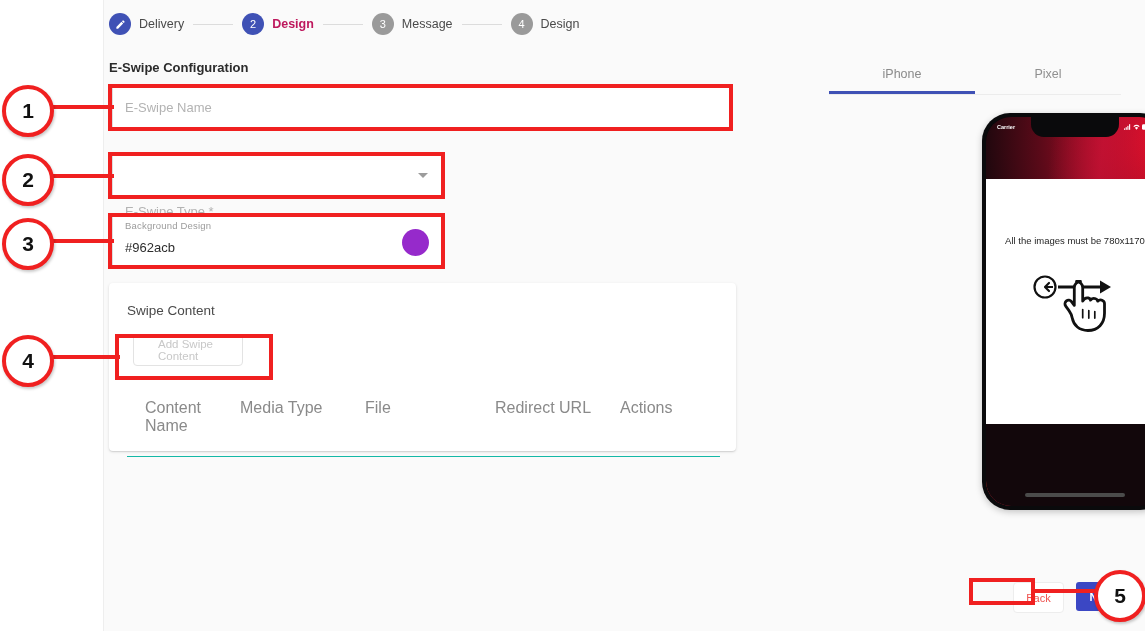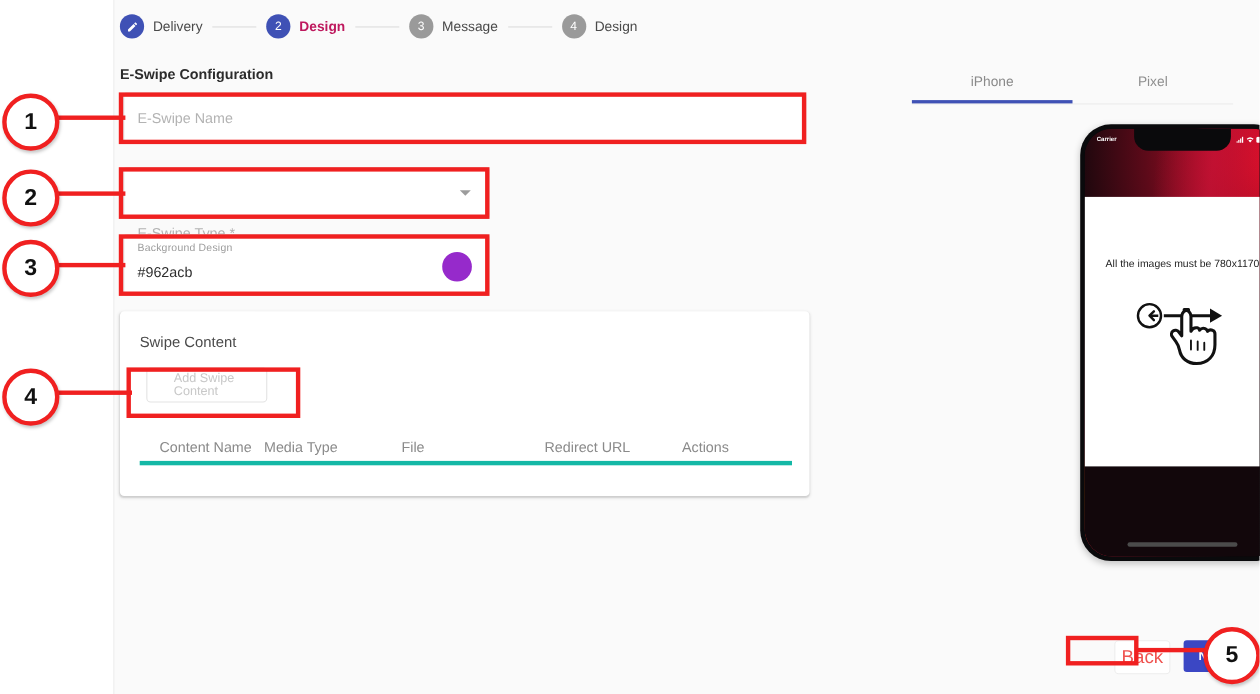--- a/index.html
+++ b/index.html
@@ -180,24 +180,24 @@
     padding-left: 24px;
   }
   .tbl {
     position: absolute;
     left: 18px;
     top: 116px;
     width: 593px;
   }
   .tbl-head {
     display: flex;
-    font-size: 13px;
+    font-size: 16px;
     color: #8a8a8a;
-    padding-bottom: 5px;
-    border-bottom: 4px solid #14b8a6;
+    padding-bottom: 21px;
+    border-bottom: 1px solid #14b8a6;
   }
   .th { flex: 0 0 auto; }
   .th.c0 { width: 95px; margin-left: 18px; }
   .th.c1 { width: 125px; }
   .th.c2 { width: 130px; }
   .th.c3 { width: 125px; }
   .th.c4 { width: 90px; }
 
   
   .preview {
@@ -336,21 +336,21 @@
   .btn-back {
     position: absolute;
     left: 184px;
     top: 12px;
     width: 49px;
     height: 29px;
     border: 1px solid #ededed;
     border-radius: 4px;
     background: #ffffff;
     color: #ef5350;
-    font-size: 17px;
+    font-size: 11px;
     font-family: "Liberation Sans", sans-serif;
     display: flex;
     align-items: center;
     justify-content: center;
   }
   .btn-next {
     position: absolute;
     left: 247px;
     top: 12px;
     width: 52px;

